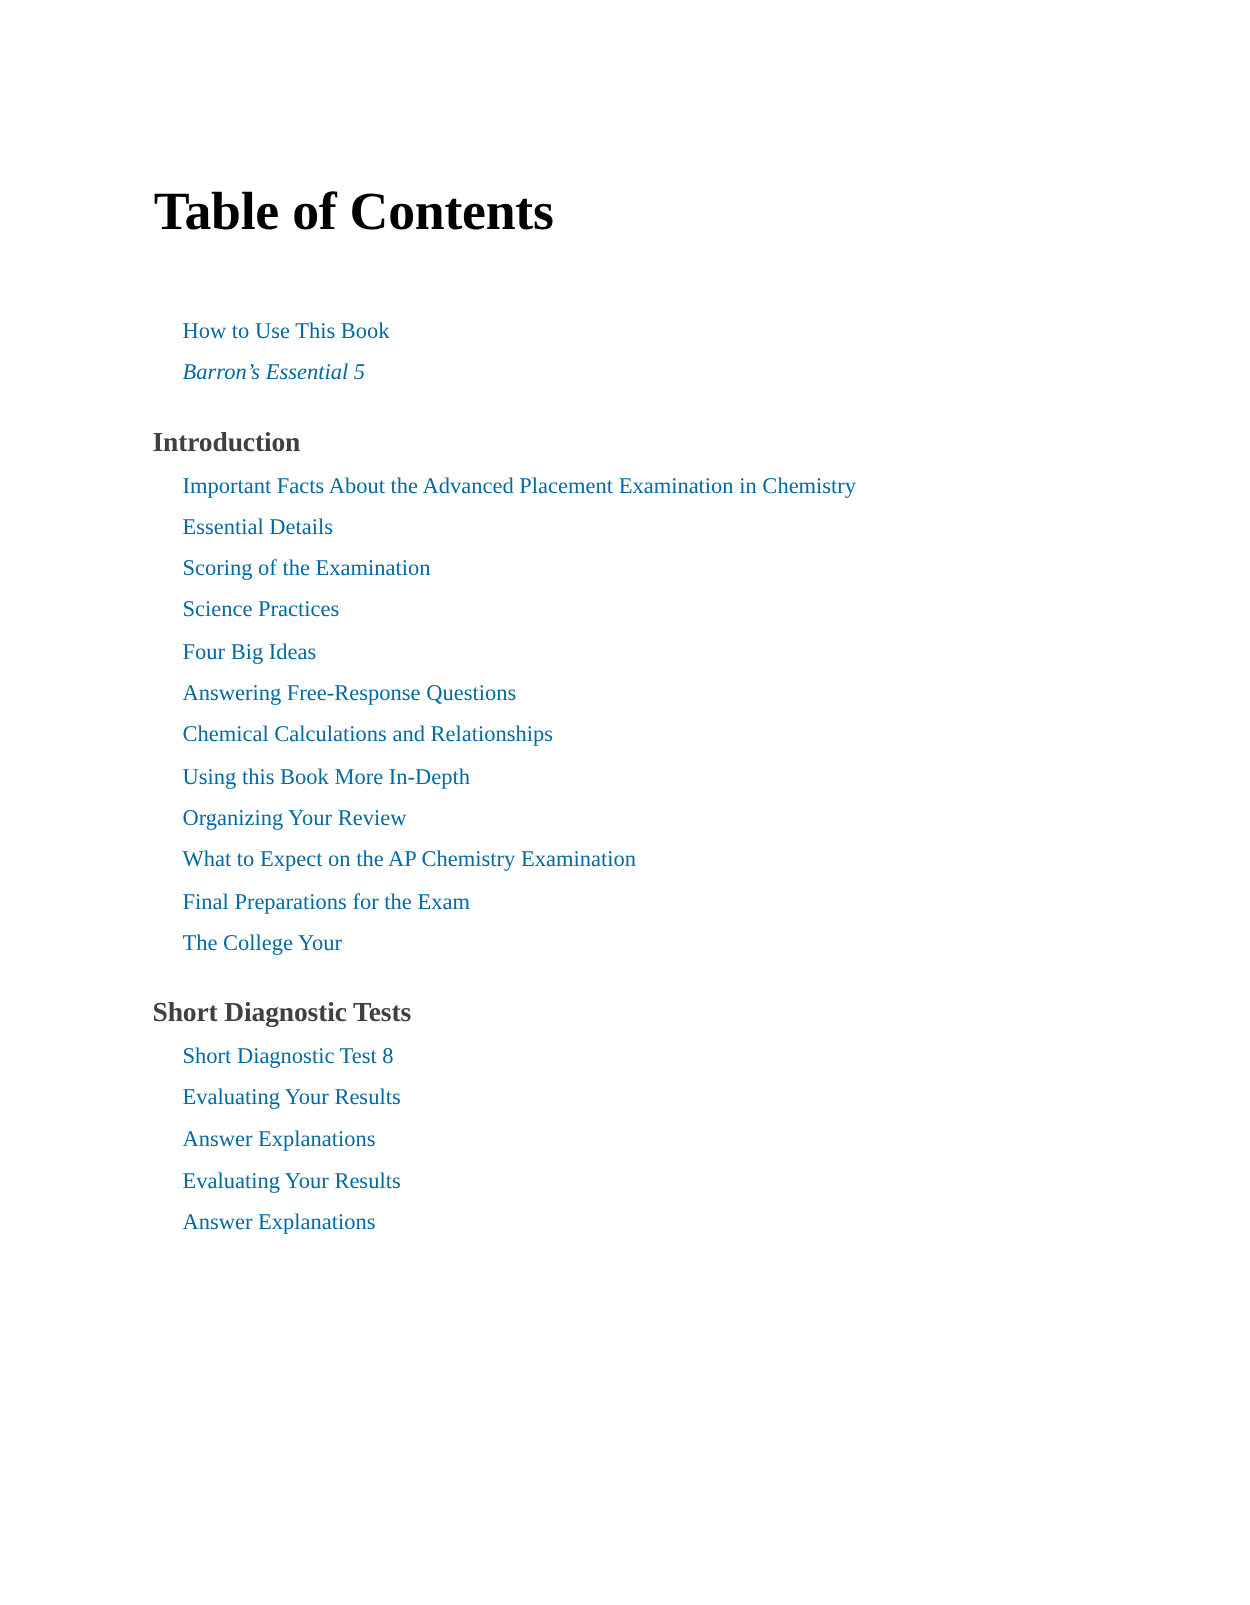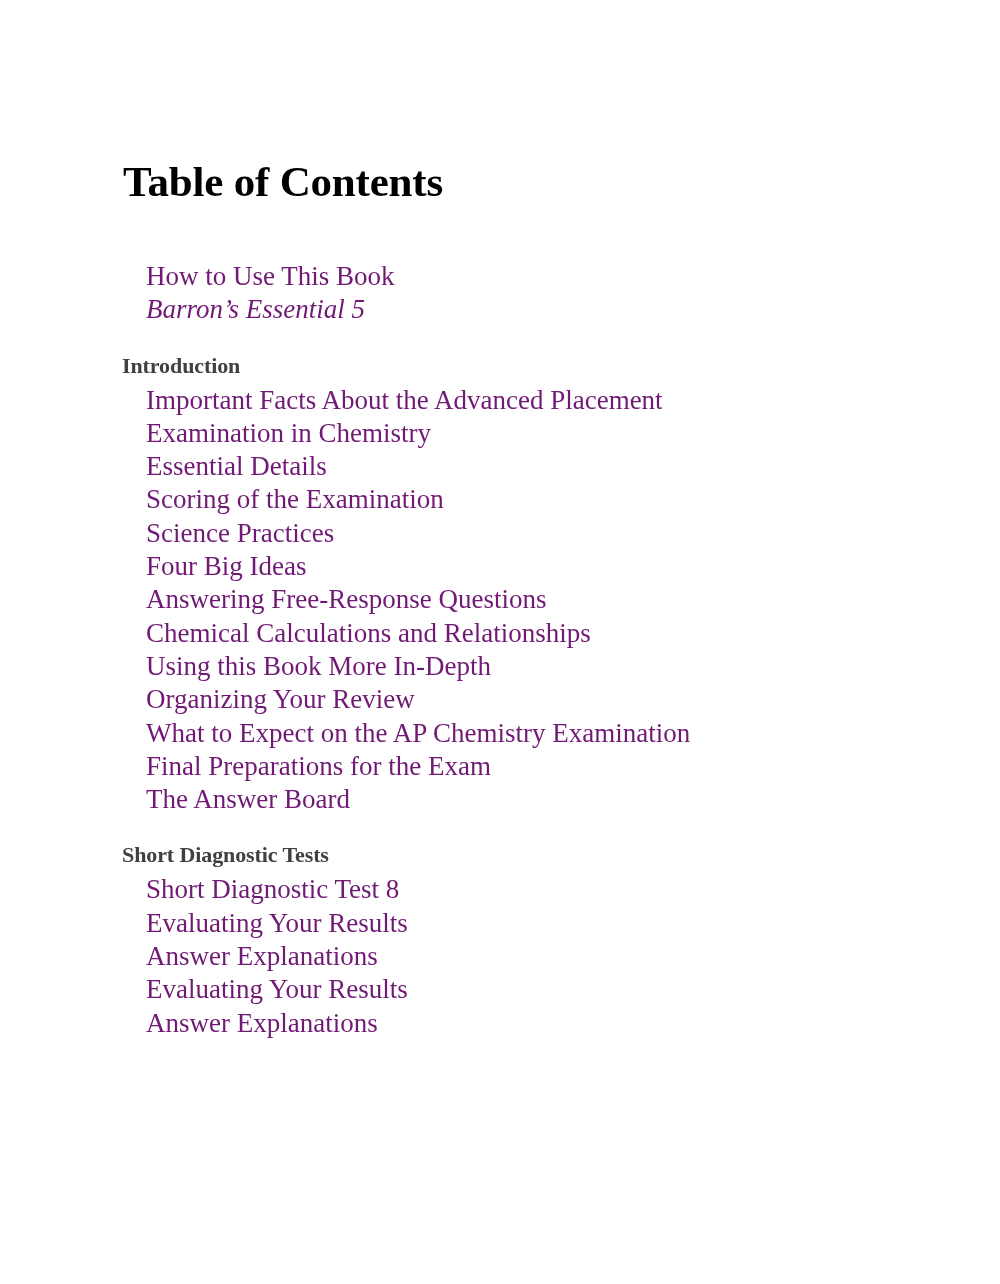--- a/index.html
+++ b/index.html
@@ -20,21 +20,21 @@
     width: 1000px;
     height: 1284px;
     background: #ffffff;
     box-sizing: border-box;
     padding: 0;
   }
 
   .content {
     position: absolute;
     left: 122px;
-    top: 160px;
+    top: 148px;
     width: 700px;
   }
 
   .doc-title {
     font-size: 43px;
     font-weight: bold;
     color: #000000;
     letter-spacing: -0.2px;
     line-height: 1.0;
     margin: 0 0 0 1px;
@@ -59,23 +59,23 @@
     letter-spacing: -0.1px;
   }
 
   .entry-list {
     list-style: none;
     margin: 0;
     padding: 0;
   }
 
   .entry {
-    font-size: 27px;
+    font-size: 18px;
     line-height: 33.3px;
-    color: #701a75;
+    color: #0369a1;
     padding-left: 24px;
     width: 660px;
     text-indent: 0;
     cursor: pointer;
   }
 
   .entry.italic {
     font-style: italic;
   }
 
@@ -107,21 +107,21 @@
             <li class="entry">Essential Details</li>
             <li class="entry">Scoring of the Examination</li>
             <li class="entry">Science Practices</li>
             <li class="entry">Four Big Ideas</li>
             <li class="entry">Answering Free-Response Questions</li>
             <li class="entry">Chemical Calculations and Relationships</li>
             <li class="entry">Using this Book More In-Depth</li>
             <li class="entry">Organizing Your Review</li>
             <li class="entry">What to Expect on the AP Chemistry Examination</li>
             <li class="entry">Final Preparations for the Exam</li>
-            <li class="entry">The Answer Board</li>
+            <li class="entry">The College Your</li>
           </ul>
       </div>
 
       <div class="toc-section" id="section-1">
         <div class="section-heading">Short Diagnostic Tests</div>
         <ul class="entry-list" id="list-1">
             <li class="entry">Short Diagnostic Test 8</li>
             <li class="entry">Evaluating Your Results</li>
             <li class="entry">Answer Explanations</li>
             <li class="entry">Evaluating Your Results</li>

